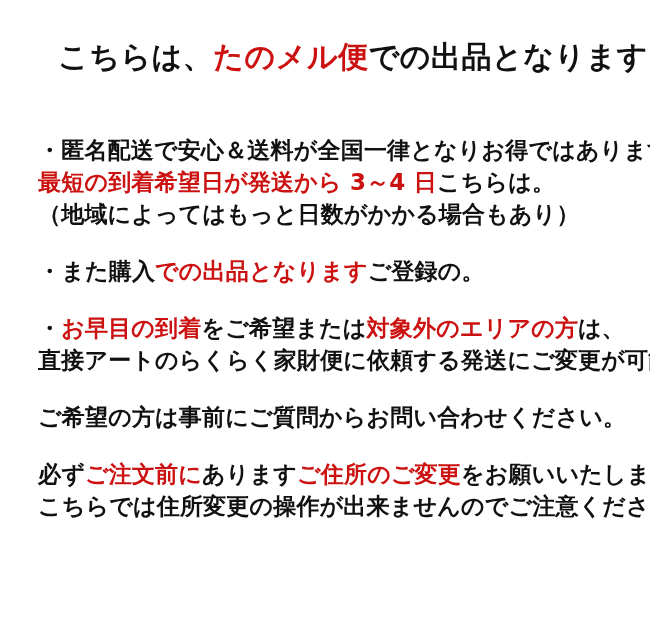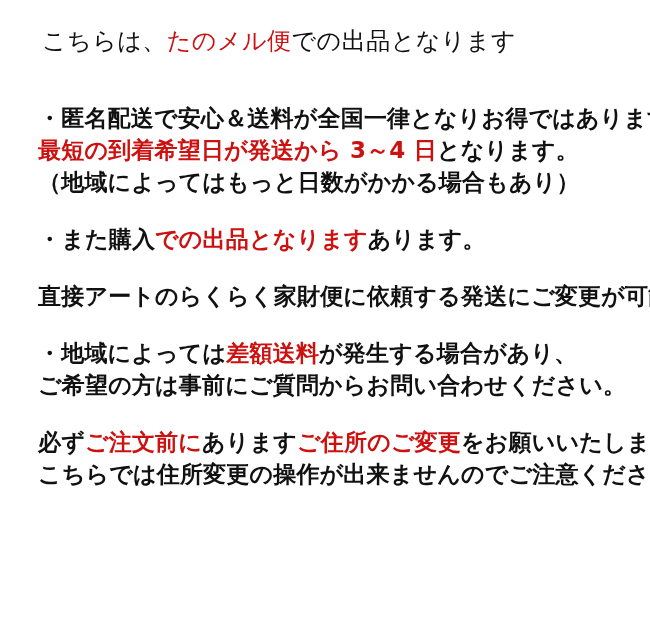--- a/index.html
+++ b/index.html
@@ -10,25 +10,25 @@
   .page {
     position: relative;
     width: 650px;
     height: 620px;
     background: #ffffff;
     overflow: hidden;
     font-family: "DejaVu Sans", "Liberation Sans", sans-serif;
     color: #111111;
   }
   .title {
-    margin: 0;
+    margin: 16px;
     padding: 21px 0 0 42px;
-    font-size: 24px;
+    font-size: 30px;
     line-height: 40px;
-    font-weight: 400;
+    font-weight: 700;
     letter-spacing: 0.5px;
     white-space: nowrap;
   }
   .body {
     padding: 41px 0 0 38px;
   }
   .paragraph {
     margin: 0 0 25px 0;
   }
   .line {
@@ -46,31 +46,31 @@
   }
 </style>
 </head>
 <body>
 
 <div class="page">
   <h1 class="title"><span class="seg-black">こちらは、</span><span class="seg-red">たのメル便</span><span class="seg-black">での出品となります</span></h1>
   <div class="body">
       <div class="paragraph">
         <div class="line"><span class="seg-black">・匿名配送で安心＆送料が全国一律となりお得ではありますが、</span></div>
-        <div class="line"><span class="seg-red">最短の到着希望日が発送から 3～4 日</span><span class="seg-black">となります。</span></div>
+        <div class="line"><span class="seg-red">最短の到着希望日が発送から 3～4 日</span><span class="seg-black">こちらは。</span></div>
         <div class="line"><span class="seg-black">（地域によってはもっと日数がかかる場合もあり）</span></div>
       </div>
       <div class="paragraph">
-        <div class="line"><span class="seg-black">・また購入</span><span class="seg-red">での出品となります</span><span class="seg-black">あります。</span></div>
+        <div class="line"><span class="seg-black">・また購入</span><span class="seg-red">での出品となります</span><span class="seg-black">ご登録の。</span></div>
       </div>
       <div class="paragraph">
+        <div class="line"><span class="seg-black">・</span><span class="seg-red">お早目の到着</span><span class="seg-black">をご希望または</span><span class="seg-red">対象外のエリアの方</span><span class="seg-black">は、</span></div>
         <div class="line"><span class="seg-black">直接アートのらくらく家財便に依頼する発送にご変更が可能で、</span></div>
       </div>
       <div class="paragraph">
-        <div class="line"><span class="seg-black">・地域によっては</span><span class="seg-red">差額送料</span><span class="seg-black">が発生する場合があり、</span></div>
         <div class="line"><span class="seg-black">ご希望の方は事前にご質問からお問い合わせください。</span></div>
       </div>
       <div class="paragraph">
         <div class="line"><span class="seg-black">必ず</span><span class="seg-red">ご注文前に</span><span class="seg-black">あります</span><span class="seg-red">ご住所のご変更</span><span class="seg-black">をお願いいたします。</span></div>
         <div class="line"><span class="seg-black">こちらでは住所変更の操作が出来ませんのでご注意ください。</span></div>
       </div>
     </div>
 </div>
 
 </body></html>

